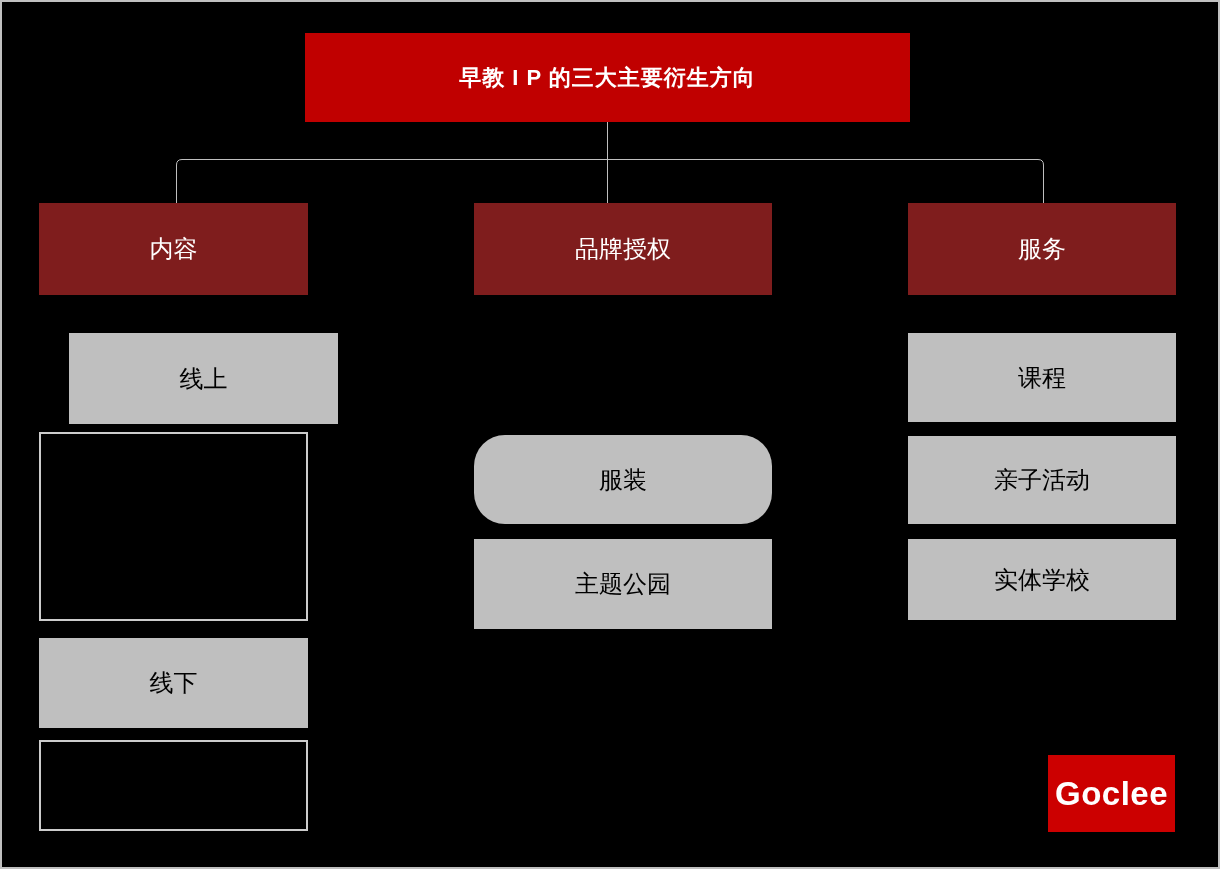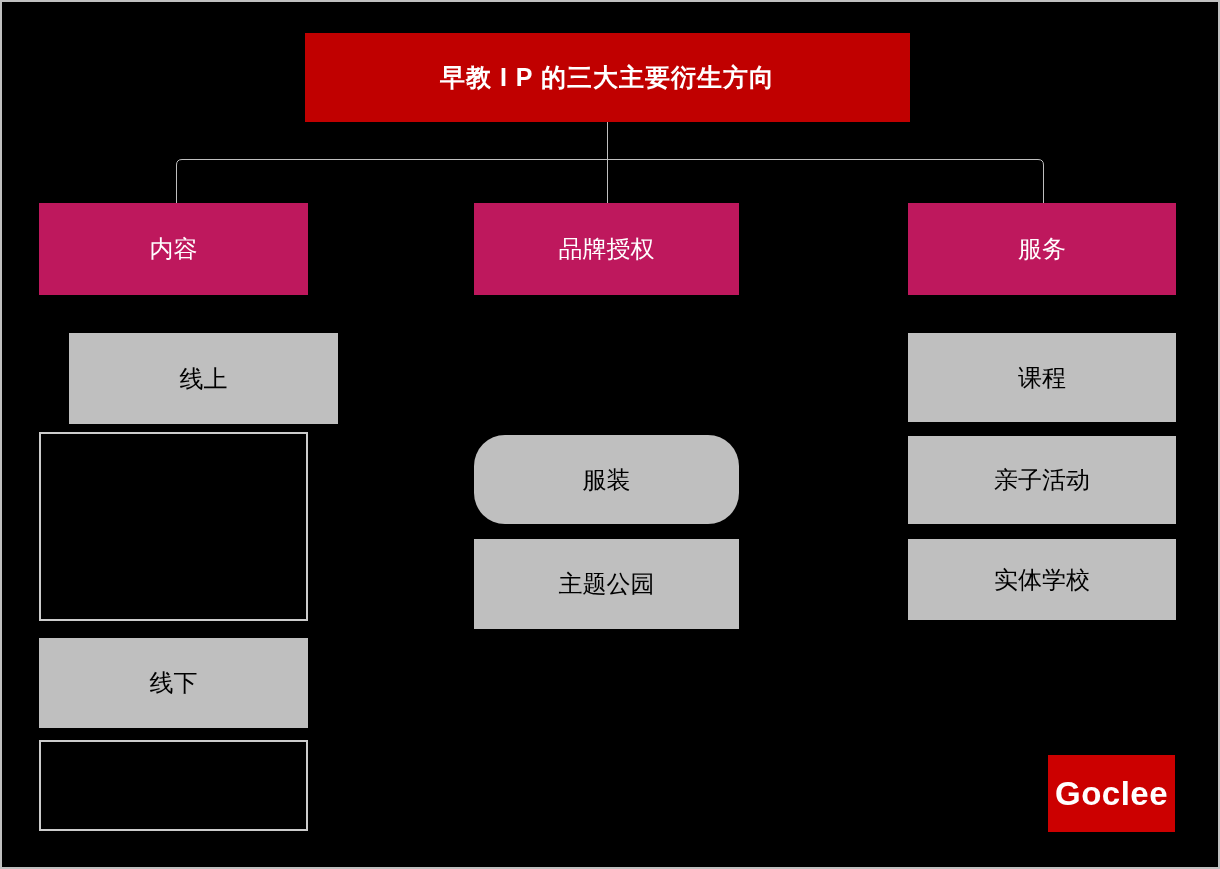--- a/index.html
+++ b/index.html
@@ -23,42 +23,42 @@
     align-items: center;
     justify-content: center;
     box-sizing: border-box;
     text-align: center;
   }
   .title-box {
     left: 303px; top: 31px;
     width: 605px; height: 89px;
     background: #c00000;
     color: #ffffff;
-    font-size: 25px;
+    font-size: 22px;
     font-weight: bold;
     letter-spacing: 1px;
   }
   .header-box {
-    background: #be185d;
+    background: #7f1d1d;
     color: #ffffff;
     font-size: 24px;
     height: 92px;
     top: 201px;
   }
   .sub-box {
     background: #bfbfbf;
     color: #000000;
     font-size: 24px;
   }
   .outline-box {
     background: transparent;
     border: 2px solid #cccccc;
   }
   .col1 { left: 37px;  width: 269px; }
-  .col2 { left: 472px; width: 265px; }
+  .col2 { left: 472px; width: 298px; }
   .col3 { left: 906px; width: 268px; }
 
   .connectors {
     position: absolute;
     left: 0; top: 0;
     width: 1220px; height: 869px;
     pointer-events: none;
   }
   .logo-box {
     position: absolute;

